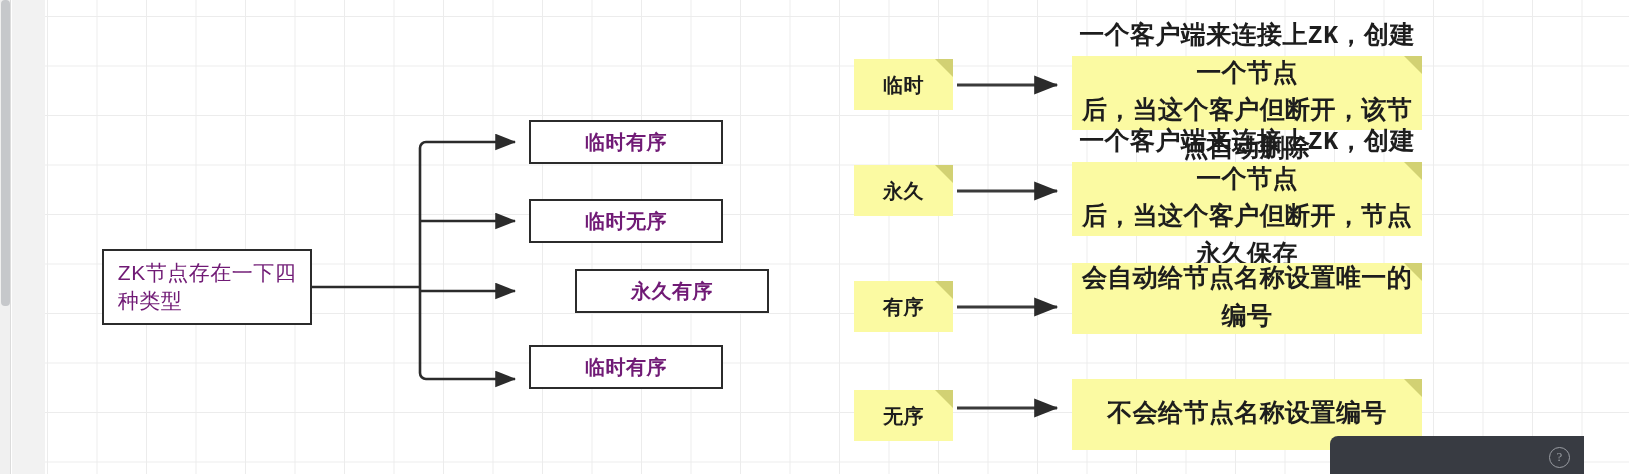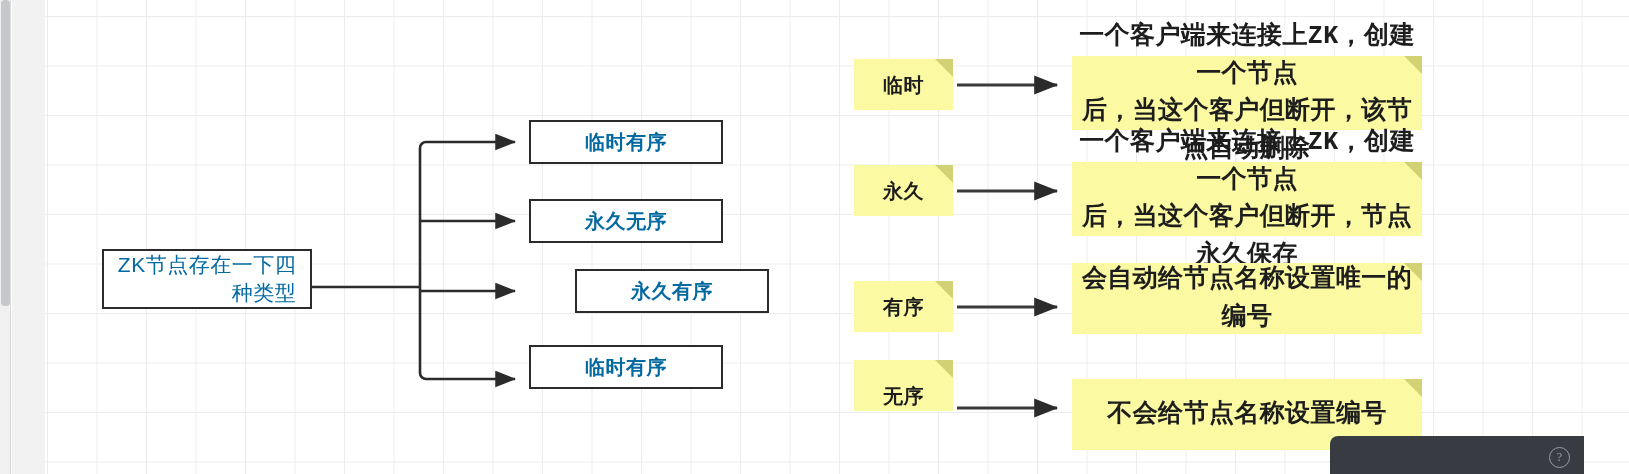--- a/index.html
+++ b/index.html
@@ -56,31 +56,31 @@
   }
 
   
   .node {
     position: absolute;
     background: #ffffff;
     border: 2.5px solid #2b2b2b;
     display: flex;
     align-items: center;
     justify-content: center;
-    text-align: right;
-    color: #0369a1;
+    text-align: left;
+    color: #701a75;
     font-size: 20px;
     line-height: 1.35;
     letter-spacing: .5px;
     white-space: pre-line;
   }
 
   .node-root {
     left: 57px;  top: 249px;
-    width: 210px; height: 60px;
+    width: 210px; height: 76px;
     font-size: 21px;
   }
 
   .node-leaf {
     left: 484px;
     width: 194px; height: 44px;
     font-weight: 600;
     font-size: 20px;
   }
   .leaf-0 { top: 120px; }
@@ -111,21 +111,21 @@
   }
 
   .sticky-label {
     left: 809px;
     width: 99px; height: 51px;
     font-size: 20px;
   }
   .lbl-0 { top: 59px; text-align: center; }
   .lbl-1 { top: 165px; }
   .lbl-2 { top: 281px; }
-  .lbl-3 { top: 360px; align-items: flex-end; }
+  .lbl-3 { top: 390px; }
 
   .sticky-desc {
     left: 1027px;
     width: 350px;
     font-size: 25px;
     font-family: Liberation Mono, monospace;
   }
   .desc-0 { top: 56px;  height: 74px; }
   .desc-1 { top: 162px; height: 74px; }
   .desc-2 { top: 263px; height: 71px; }
@@ -198,21 +198,21 @@
         <path d="M912,191 H1012" marker-end="url(#arrow)"></path>
         <path d="M912,307 H1012" marker-end="url(#arrow)"></path>
         <path d="M912,408 H1012" marker-end="url(#arrow)"></path>
       </g>
     </svg>
 
     <div class="node node-root">ZK节点存在一下四
 种类型</div>
 
     <div class="node node-leaf leaf-0">临时有序</div>
-    <div class="node node-leaf leaf-1">永久无序</div>
+    <div class="node node-leaf leaf-1">临时无序</div>
     <div class="node node-leaf leaf-2">永久有序</div>
     <div class="node node-leaf leaf-3">临时有序</div>
 
     <div class="sticky sticky-label lbl-0">
       <span>临时</span>
       <span class="fold"></span>
     </div>
     <div class="sticky sticky-label lbl-1">
       <span>永久</span>
       <span class="fold"></span>

